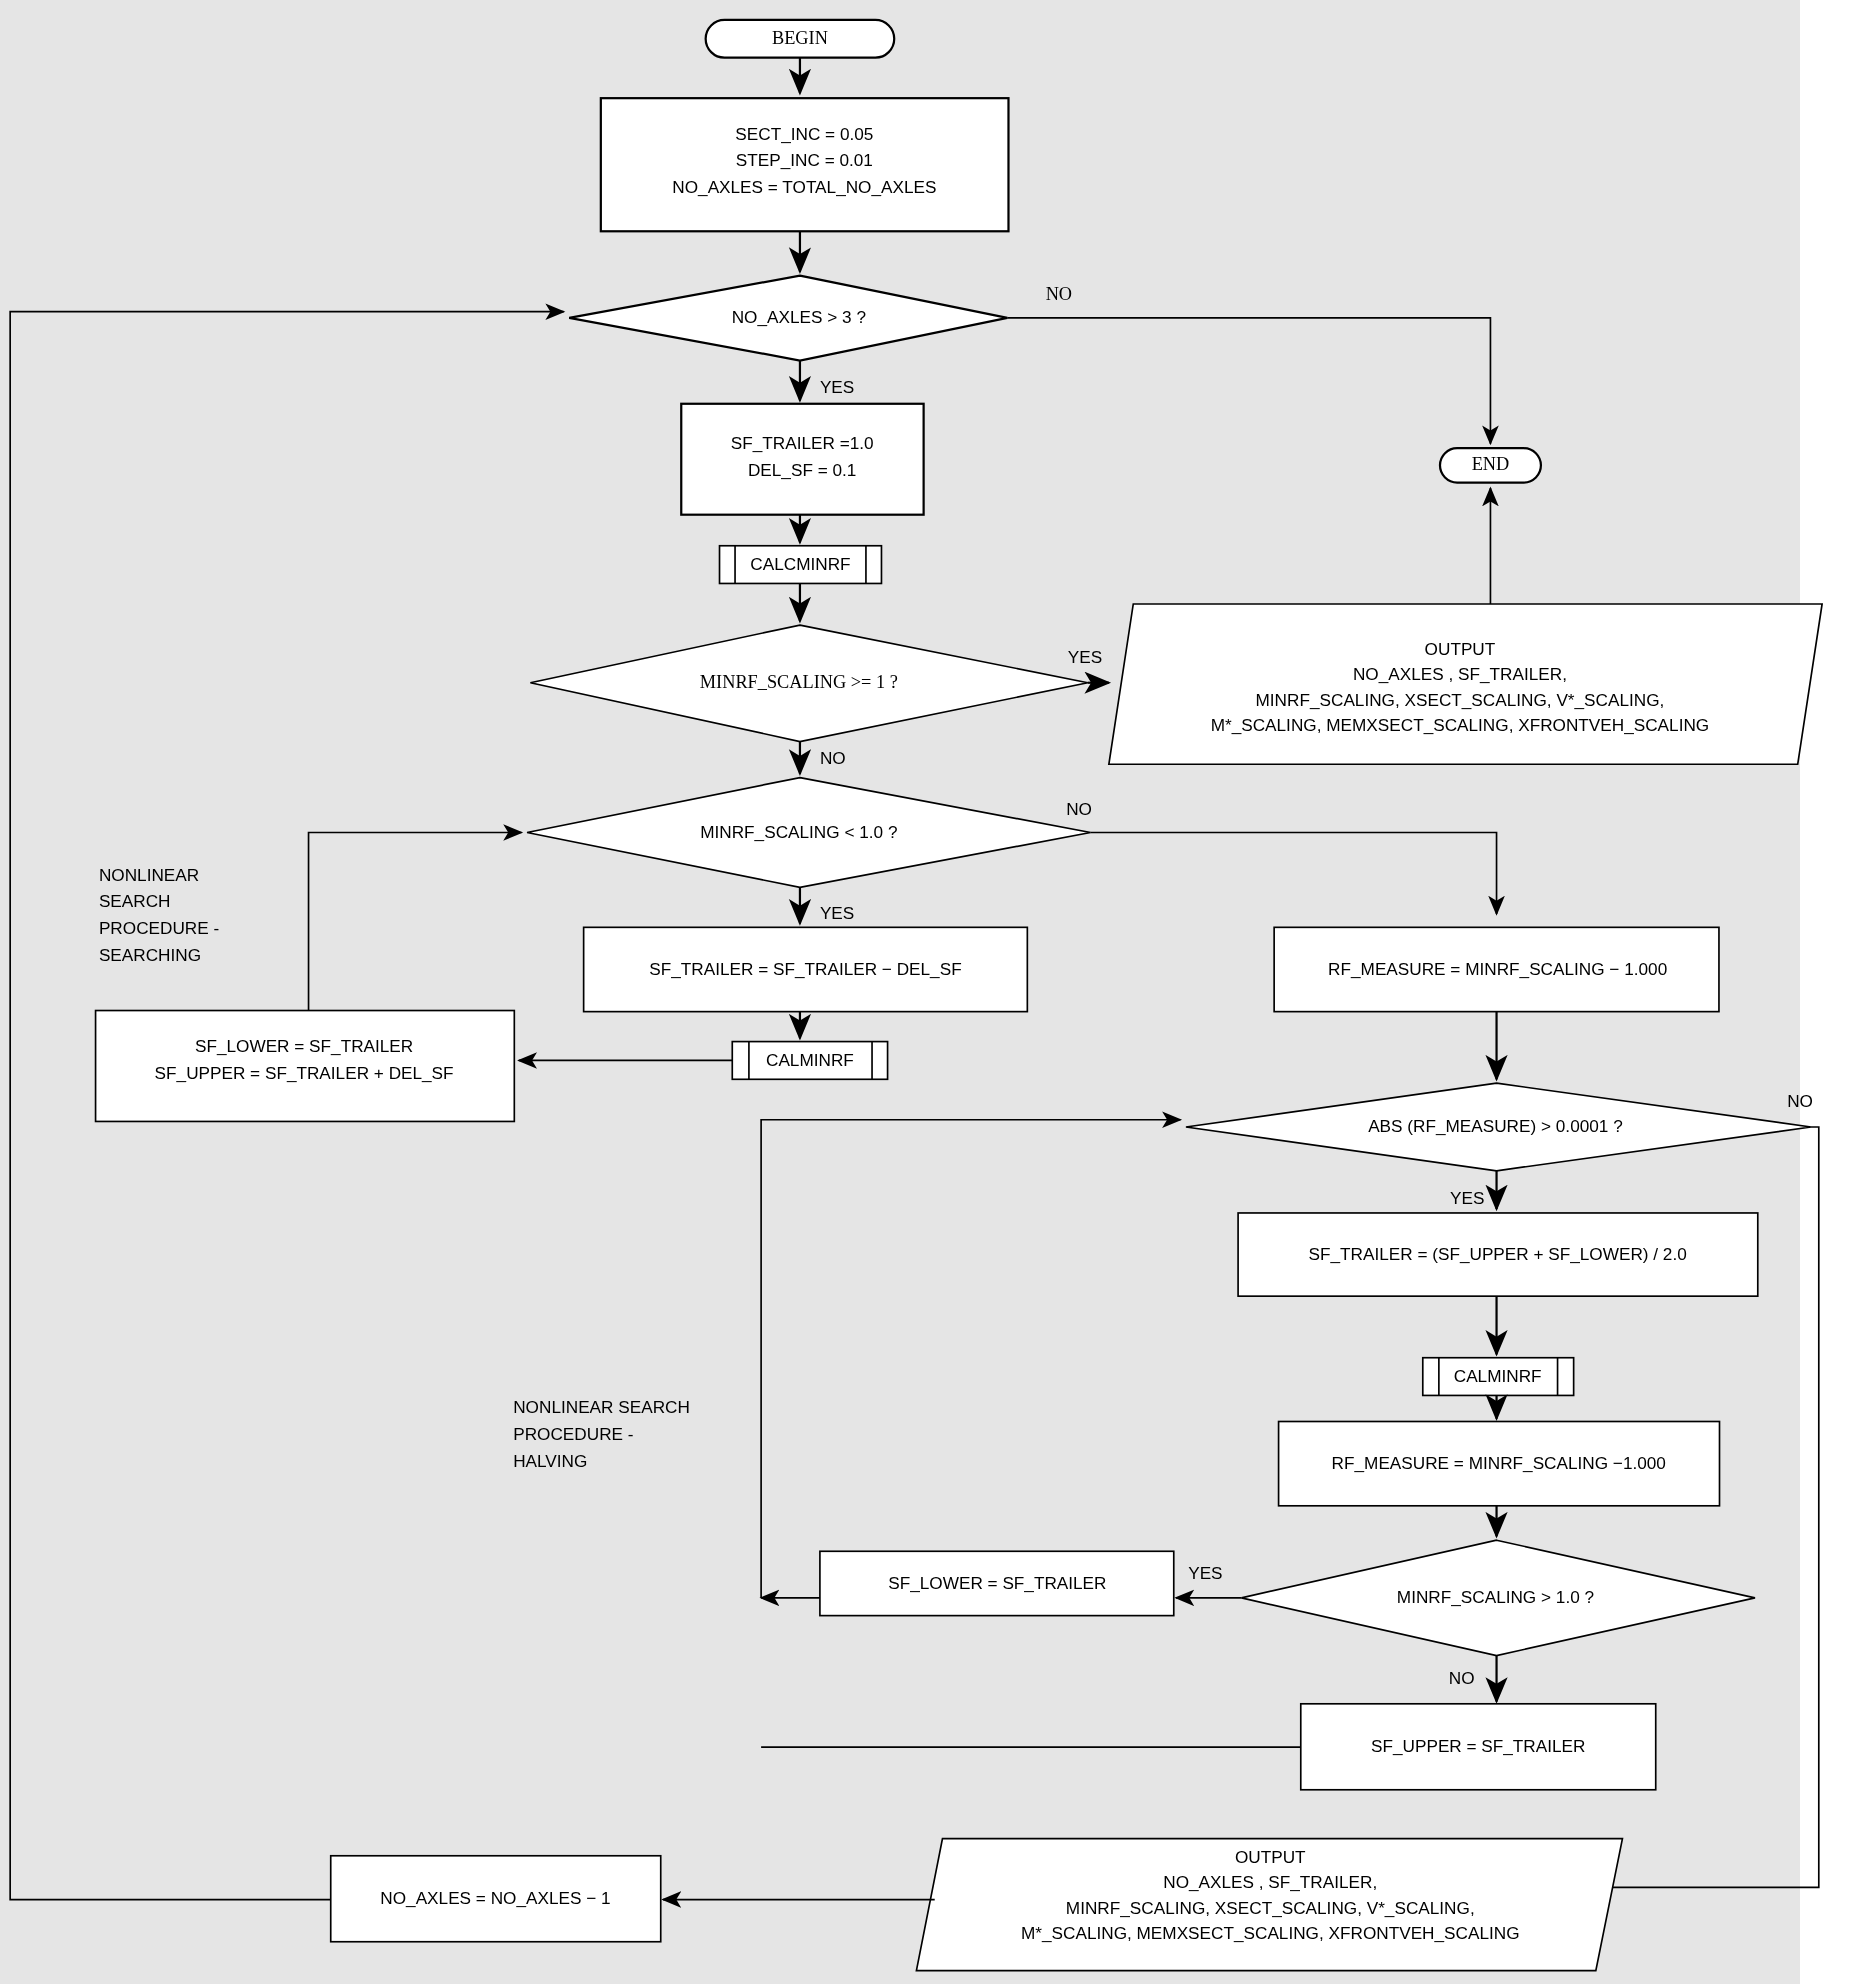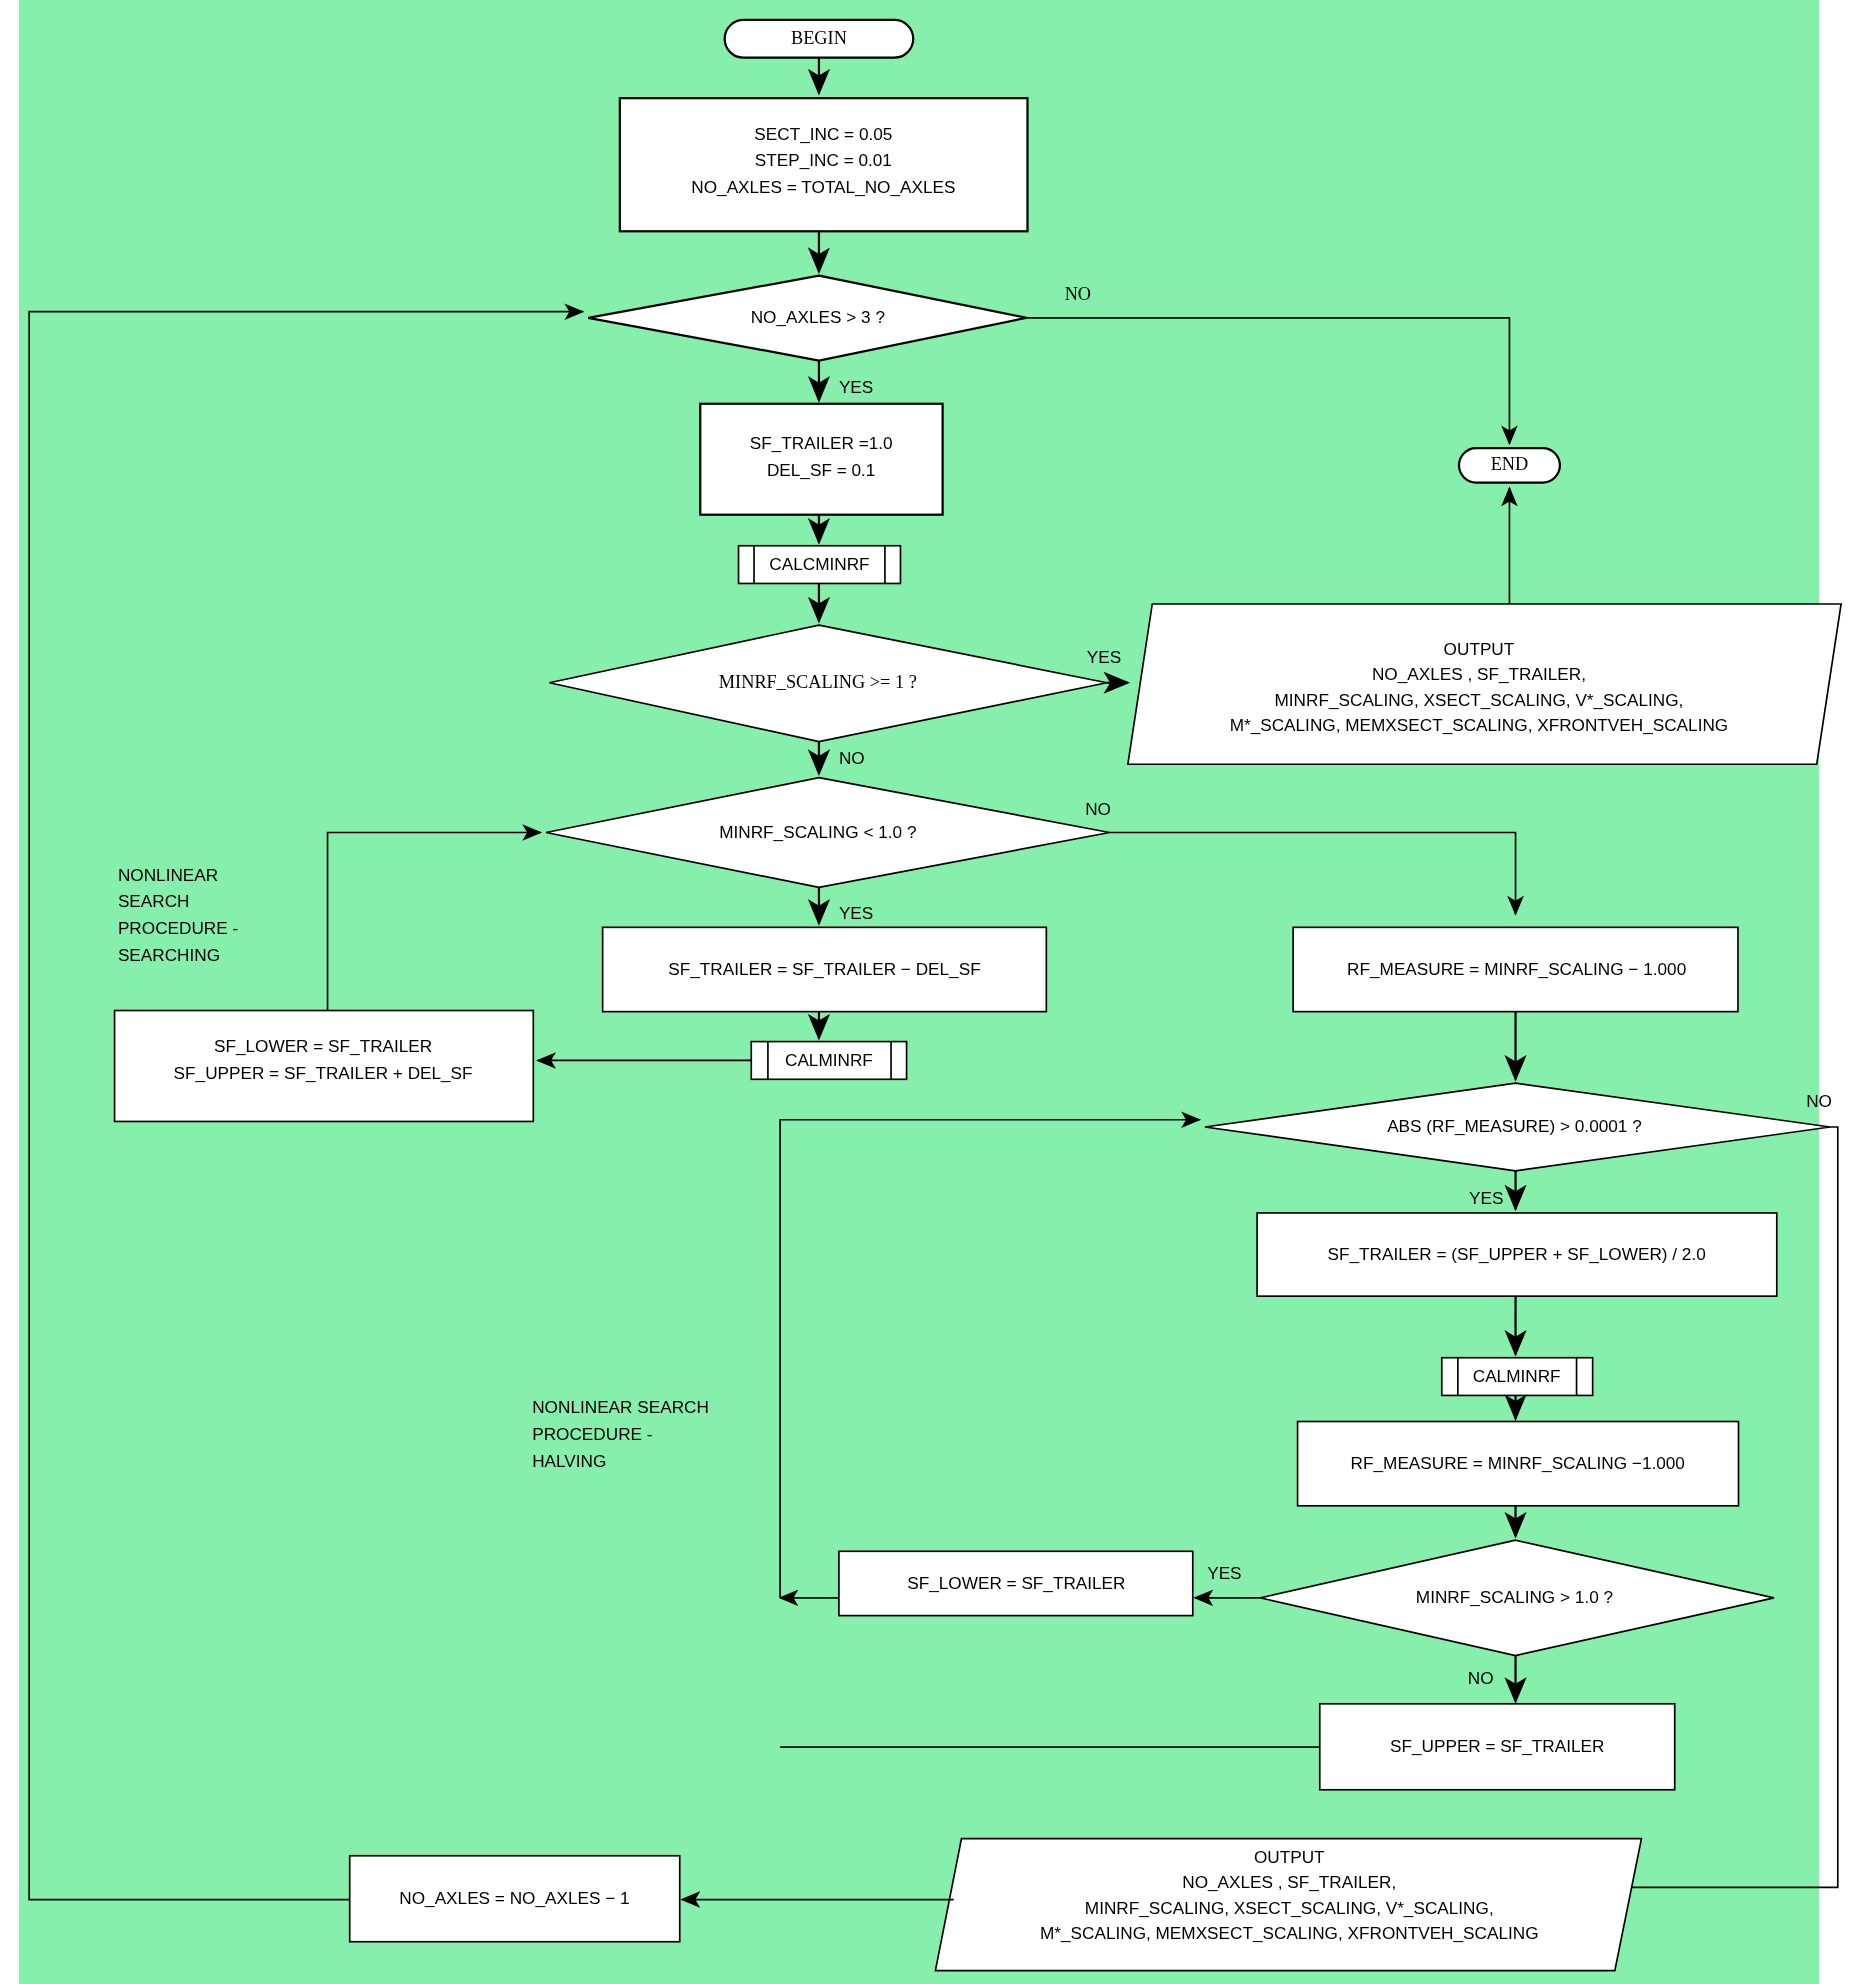--- a/index.html
+++ b/index.html
@@ -1,17 +1,17 @@
 <!DOCTYPE html>
 <html style="font-size:9px"><head>
 <meta charset="utf-8">
 <style>
   html,body{margin:0;padding:0;background:#fff;}
   body{font-family:"Liberation Sans", sans-serif;}
-  #wrap{width:1800px;height:1985px;position:relative;background:#86efac;margin-left:19px;}
+  #wrap{width:1800px;height:1985px;position:relative;background:#e5e5e5;}
   svg{display:block;}
   .shape{fill:#fff;stroke:#000;stroke-width:4;}
   .shape-thin{fill:#fff;stroke:#000;stroke-width:3;}
   .line{stroke:#000;stroke-width:4;fill:none;}
   .line-thin{stroke:#000;stroke-width:3;fill:none;}
   .txt{font-family:"Liberation Sans", sans-serif;font-size:31px;fill:#000;text-anchor:middle;dominant-baseline:middle;}
   .txt-serif{font-family:"Liberation Serif", serif;font-size:33px;fill:#000;text-anchor:middle;dominant-baseline:middle;}
   .lbl{font-family:"Liberation Sans", sans-serif;font-size:31px;fill:#000;text-anchor:start;dominant-baseline:middle;}
   .lbl-serif{font-family:"Liberation Serif", serif;font-size:33px;fill:#000;text-anchor:start;dominant-baseline:middle;}
   .note{font-family:"Liberation Sans", sans-serif;font-size:31px;fill:#000;text-anchor:start;dominant-baseline:middle;}

